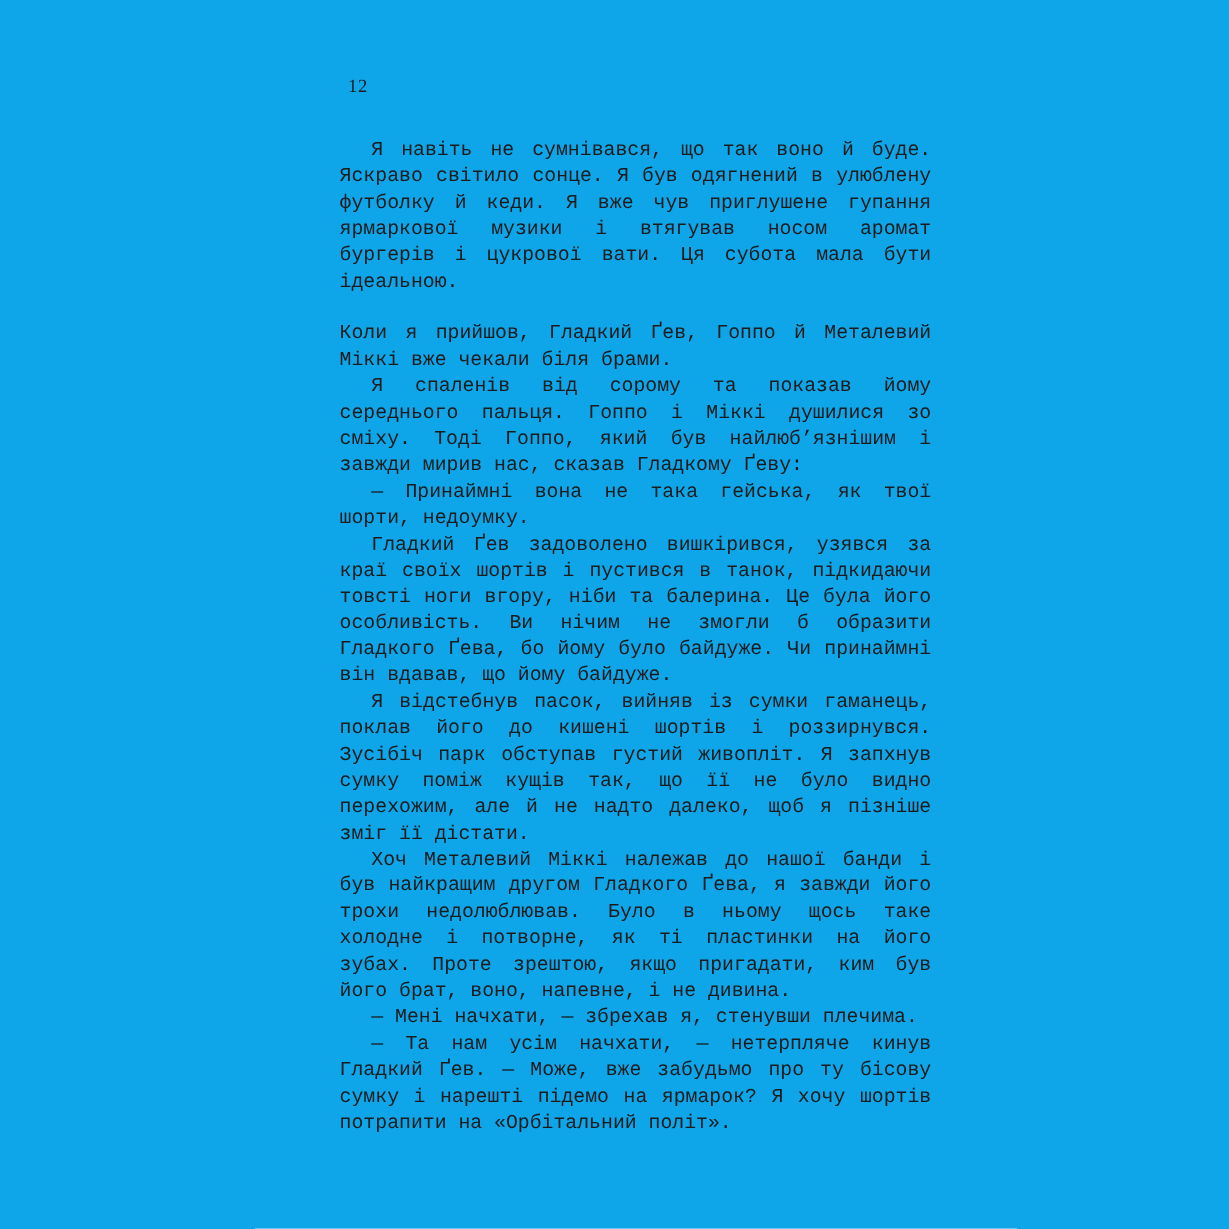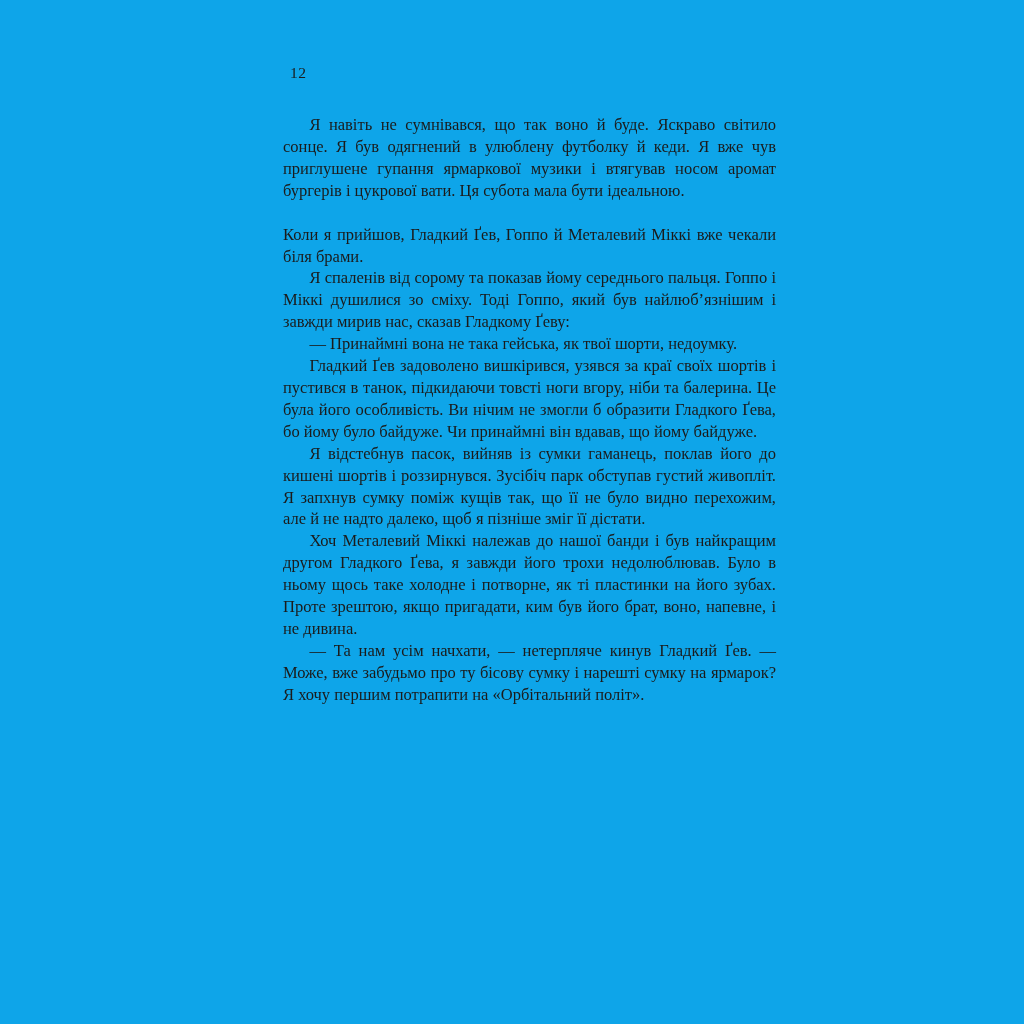--- a/index.html
+++ b/index.html
@@ -29,20 +29,21 @@
     left: 283px;
     top: 114px;
     width: 493px;
     font-size: 16.5px;
     line-height: 21.9px;
     text-align: justify;
   }
   .text-block p.para {
     margin: 0;
     padding: 0;
+    font-family: Liberation Mono, monospace;
   }
   .text-block p.para.indent {
     text-indent: 1.6em;
   }
   .text-block p.para.gap {
     margin-top: 22px;
   }
   .text-block em {
     font-style: italic;
   }
@@ -53,15 +54,16 @@
 <div class="page">
   <div class="page-number">12</div>
   <div class="text-block">
       <p class="para indent"><span>Я навіть не сумнівався, що так воно й буде. Яскраво світило сонце. Я був одягнений в улюблену футболку й кеди. Я вже чув приглушене гупання ярмаркової музики і втягував носом аромат бургерів і цукрової вати. Ця субота мала бути ідеальною.</span></p>
       <p class="para gap"><span>Коли я прийшов, Гладкий Ґев, Гоппо й Металевий Міккі вже чекали біля брами.</span></p>
       <p class="para indent"><span>Я спаленів від сорому та показав йому середнього пальця. Гоппо і Міккі душилися зо сміху. Тоді Гоппо, який був найлюб’язнішим і завжди мирив нас, сказав Гладкому Ґеву:</span></p>
       <p class="para indent"><span>— Принаймні вона не така гейська, як твої шорти, недоумку.</span></p>
       <p class="para indent"><span>Гладкий Ґев задоволено вишкірився, узявся за краї своїх шортів і пустився в танок, підкидаючи товсті ноги вгору, ніби та балерина. Це була його особливість. Ви нічим не змогли б образити Гладкого Ґева, бо йому було байдуже. Чи принаймні він вдавав, що йому байдуже.</span></p>
       <p class="para indent"><span>Я відстебнув пасок, вийняв із сумки гаманець, поклав його до кишені шортів і роззирнувся. Зусібіч парк обступав густий живопліт. Я запхнув сумку поміж кущів так, що її не було видно перехожим, але й не надто далеко, щоб я пізніше зміг її дістати.</span></p>
       <p class="para indent"><span>Хоч Металевий Міккі належав до нашої банди і був найкращим другом Гладкого Ґева, я завжди його трохи недолюблював. Було в ньому щось таке холодне і потворне, як ті пластинки на його зубах. Проте зрештою, якщо пригадати, ким був його брат, воно, напевне, і не дивина.</span></p>
-      <p class="para indent"><span>— Та нам усім начхати, — нетерпляче кинув Гладкий Ґев. — Може, вже забудьмо про ту бісову сумку і нарешті сумку на ярмарок? Я хочу першим потрапити на «Орбітальний політ».</span></p>
+      <p class="para indent"><span>— Мені начхати, — збрехав я, стенувши плечима.</span></p>
+      <p class="para indent"><span>— Та нам усім начхати, — нетерпляче кинув Гладкий Ґев. — Може, вже забудьмо про ту бісову сумку і нарешті підемо на ярмарок? Я хочу шортів потрапити на «Орбітальний політ».</span></p>
     </div>
 </div>
 
 </body></html>

